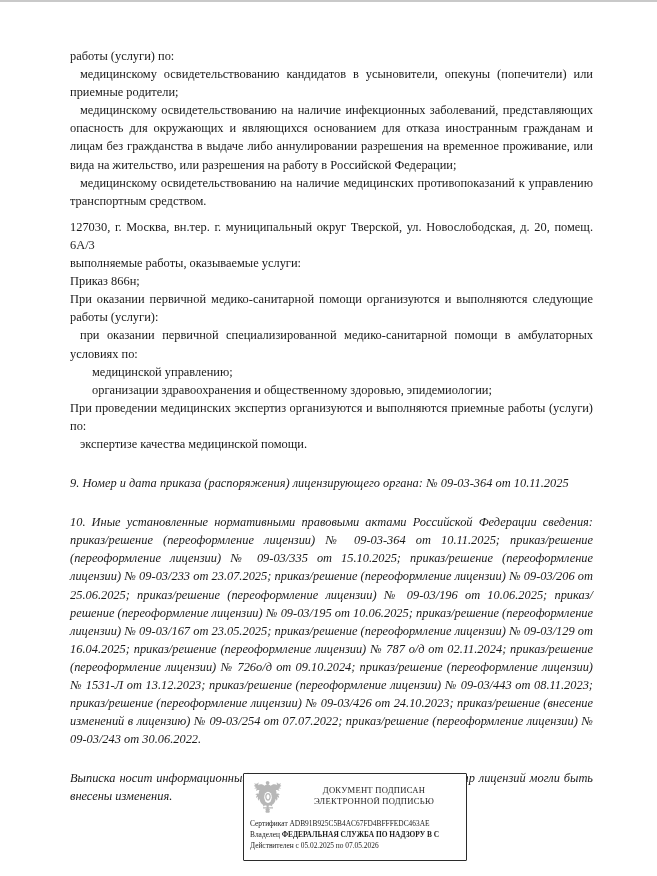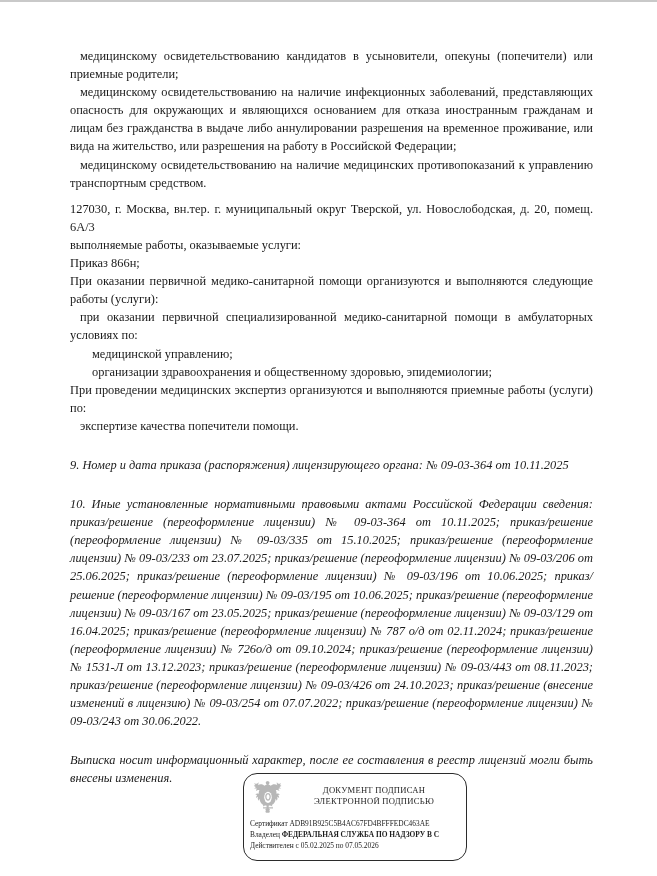--- a/index.html
+++ b/index.html
@@ -53,21 +53,21 @@
   .gap-lg { margin-top: 21px; font-style: italic; }
 
   
   .stamp {
     position: absolute;
     left: 243px;
     top: 773px;
     width: 224px;
     height: 88px;
     border: 1.4px solid #2b2b2b;
-    border-radius: 14px;
+    border-radius: 1px;
     box-sizing: border-box;
     background: #ffffff;
     overflow: hidden;
   }
   .stamp-top {
     display: flex;
     align-items: center;
     height: 44px;
     padding-left: 4px;
     box-sizing: border-box;
@@ -107,33 +107,34 @@
 </style>
 </head>
 <body>
 
 <div class="page">
 
   <div class="top-rule"></div>
 
   <div class="content">
 
+    <p class="para">работы (услуги) по:</p>
     <p class="para justified indent">медицинскому освидетельствованию кандидатов в усыновители, опекуны (попечители) или приемные родители;</p>
     <p class="para justified indent">медицинскому освидетельствованию на наличие инфекционных заболеваний, представляющих опасность для окружающих и являющихся основанием для отказа иностранным гражданам и лицам без гражданства в выдаче либо аннулировании разрешения на временное проживание, или вида на жительство, или разрешения на работу в Российской Федерации;</p>
     <p class="para justified indent">медицинскому освидетельствованию на наличие медицинских противопоказаний к управлению транспортным средством.</p>
 
     <p class="para justified gap-md">127030, г. Москва, вн.тер. г. муниципальный округ Тверской, ул. Новослободская, д. 20, помещ. 6А/3</p>
     <p class="para">выполняемые работы, оказываемые услуги:</p>
     <p class="para">Приказ 866н;</p>
     <p class="para justified">При оказании первичной медико-санитарной помощи организуются и выполняются следующие работы (услуги):</p>
     <p class="para justified indent">при оказании первичной специализированной медико-санитарной помощи в амбулаторных условиях по:</p>
     <p class="para indent" style="text-indent:22px">медицинской управлению;</p>
     <p class="para indent" style="text-indent:22px">организации здравоохранения и общественному здоровью, эпидемиологии;</p>
     <p class="para justified">При проведении медицинских экспертиз организуются и выполняются приемные работы (услуги) по:</p>
-    <p class="para indent">экспертизе качества попечители помощи.</p>
+    <p class="para indent">экспертизе качества медицинской помощи.</p>
 
     <p class="para justified gap-lg">9. Номер и дата приказа (распоряжения) лицензирующего органа: № 09-03-364 от 10.11.2025</p>
 
     <p class="para justified gap-lg">10. Иные установленные нормативными правовыми актами Российской Федерации сведения: приказ/решение (переоформление лицензии) № 09-03-364 от 10.11.2025; приказ/решение (переоформление лицензии) № 09-03/335 от 15.10.2025; приказ/решение (переоформление лицензии) № 09-03/233 от 23.07.2025; приказ/решение (переоформление лицензии) № 09-03/206 от 25.06.2025; приказ/решение (переоформление лицензии) № 09-03/196 от 10.06.2025; приказ/решение (переоформление лицензии) № 09-03/195 от 10.06.2025; приказ/решение (переоформление лицензии) № 09-03/167 от 23.05.2025; приказ/решение (переоформление лицензии) № 09-03/129 от 16.04.2025; приказ/решение (переоформление лицензии) № 787 о/д от 02.11.2024; приказ/решение (переоформление лицензии) № 726о/д от 09.10.2024; приказ/решение (переоформление лицензии) № 1531-Л от 13.12.2023; приказ/решение (переоформление лицензии) № 09-03/443 от 08.11.2023; приказ/решение (переоформление лицензии) № 09-03/426 от 24.10.2023; приказ/решение (внесение изменений в лицензию) № 09-03/254 от 07.07.2022; приказ/решение (переоформление лицензии) № 09-03/243 от 30.06.2022.</p>
 
     <p class="para justified gap-lg">Выписка носит информационный характер, после ее составления в реестр лицензий могли быть внесены изменения.</p>
 
   </div>
 
   <div class="stamp">

